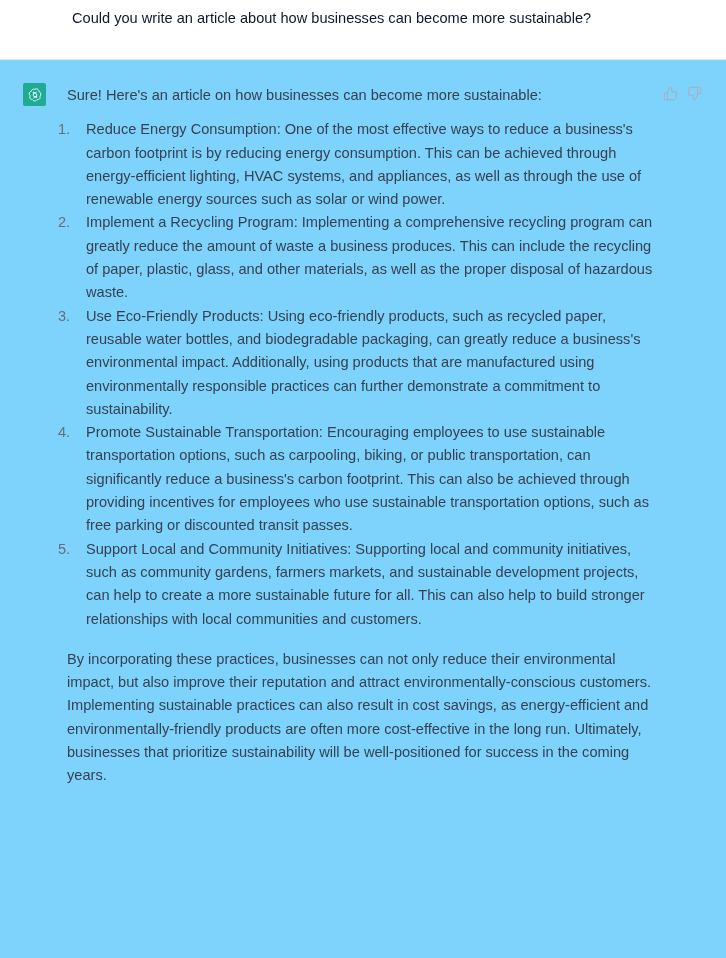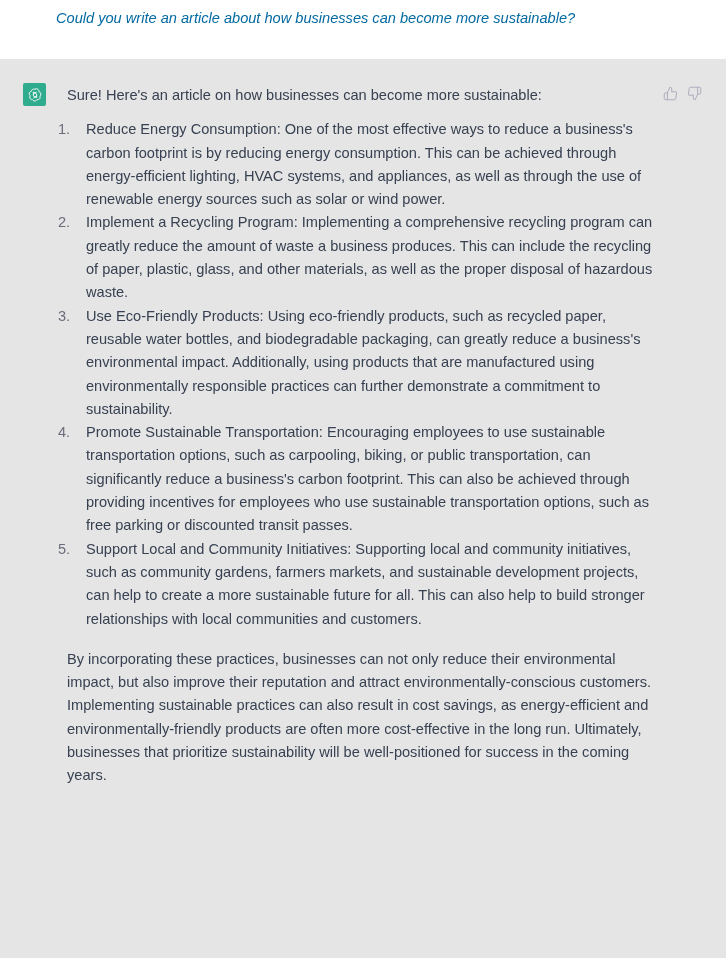--- a/index.html
+++ b/index.html
@@ -16,28 +16,27 @@
       -webkit-font-smoothing: antialiased;
     }
     .user-row {
       background: #ffffff;
       height: 60px;
       border-bottom: 1px solid #e5e5e5;
       position: relative;
     }
     .user-text {
       position: absolute;
-      left: 56px;
+      left: 72px;
       top: 8px;
       line-height: 20px;
-      color: #0369a1;
-      font-style: italic;
+      color: #0f172a;
     }
     .assistant-row {
-      background: #e5e5e5;
+      background: #7dd3fc;
       position: relative;
       height: 898px;
       text-decoration: underline;
     }
     .avatar {
       position: absolute;
       left: 23px;
       top: 23px;
       width: 23px;
       height: 23px;

